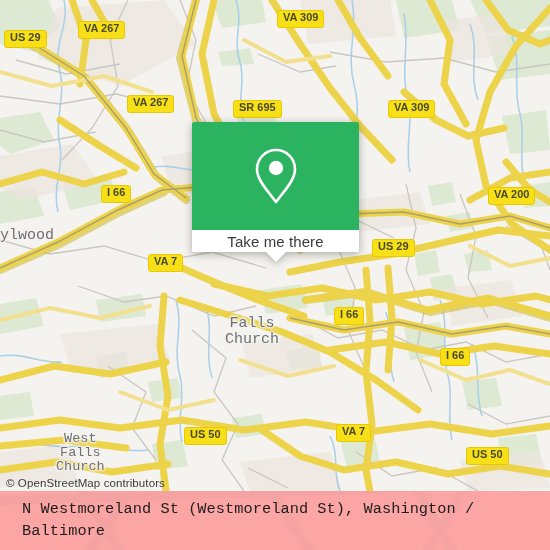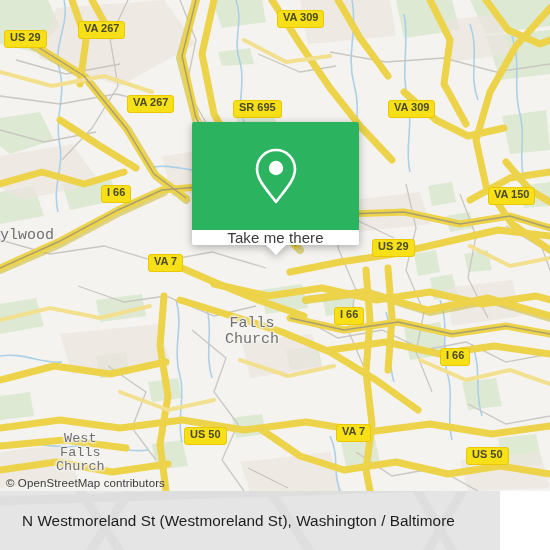--- a/index.html
+++ b/index.html
@@ -69,44 +69,45 @@
     z-index:60;
     filter:drop-shadow(0 2px 4px rgba(0,0,0,.30));
   }
   .popup-top{
     height:108px;
     background:#2bb35f;
     display:flex;align-items:center;justify-content:center;
     border-radius:2px 2px 0 0;
   }
   .popup-bottom{
-    height:15px;
+    height:22px;
     background:#ffffff;
     display:flex;align-items:center;justify-content:center;
     border-radius:0 0 2px 2px;
     position:relative;
   }
   .popup-label{
     font-size:15px;color:#3a3a3a;letter-spacing:.1px;
   }
   .popup-tail{
     position:absolute;left:50%;bottom:-10px;
     transform:translateX(-50%);
     width:0;height:0;
     border-left:11px solid transparent;
     border-right:11px solid transparent;
     border-top:11px solid #ffffff;
   }
   .pin-svg{display:block;}
 
   
   .footer{
-    position:absolute;left:0;top:491px;width:500px;height:59px;
-    background:#e5e5e5;
+    position:absolute;left:0;top:491px;width:550px;height:59px;
+    background:#fca5a5;
     overflow:hidden;
+    font-family:Liberation Mono, monospace;
   }
   .footer-wm{
     position:absolute;left:0;top:-30px;width:550px;height:120px;
     opacity:.055;
   }
   .footer-inner{
     position:relative;z-index:3;
     display:flex;align-items:center;
     height:100%;
     padding:0 14px 0 22px;
@@ -314,21 +315,21 @@
     </svg>
 
     <div id="shield-layer">
         <div class="shield" style="left: 4px; top: 30px;">US 29</div>
         <div class="shield" style="left: 78px; top: 21px;">VA 267</div>
         <div class="shield" style="left: 277px; top: 10px;">VA 309</div>
         <div class="shield" style="left: 127px; top: 95px;">VA 267</div>
         <div class="shield" style="left: 233px; top: 100px;">SR 695</div>
         <div class="shield" style="left: 388px; top: 100px;">VA 309</div>
         <div class="shield" style="left: 101px; top: 185px;">I 66</div>
-        <div class="shield" style="left: 488px; top: 187px;">VA 150</div>
+        <div class="shield" style="left: 488px; top: 187px;">VA 200</div>
         <div class="shield" style="left: 148px; top: 254px;">VA 7</div>
         <div class="shield" style="left: 372px; top: 239px;">US 29</div>
         <div class="shield" style="left: 525px; top: 256px; margin-left: 44px;">VA</div>
         <div class="shield" style="left: 334px; top: 307px;">I 66</div>
         <div class="shield" style="left: 440px; top: 348px;">I 66</div>
         <div class="shield" style="left: 184px; top: 427px;">US 50</div>
         <div class="shield" style="left: 336px; top: 424px;">VA 7</div>
         <div class="shield" style="left: 466px; top: 447px;">US 50</div>
       </div>
 

